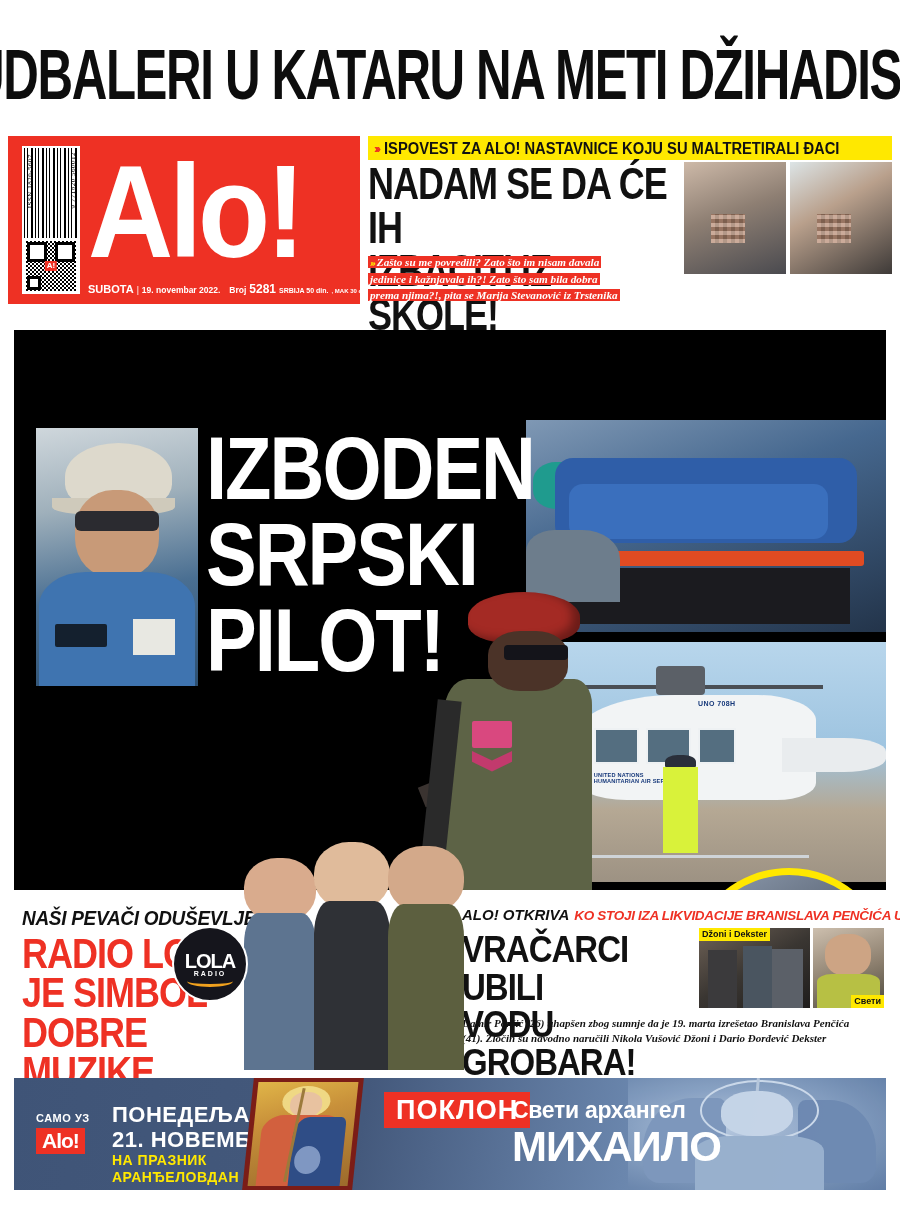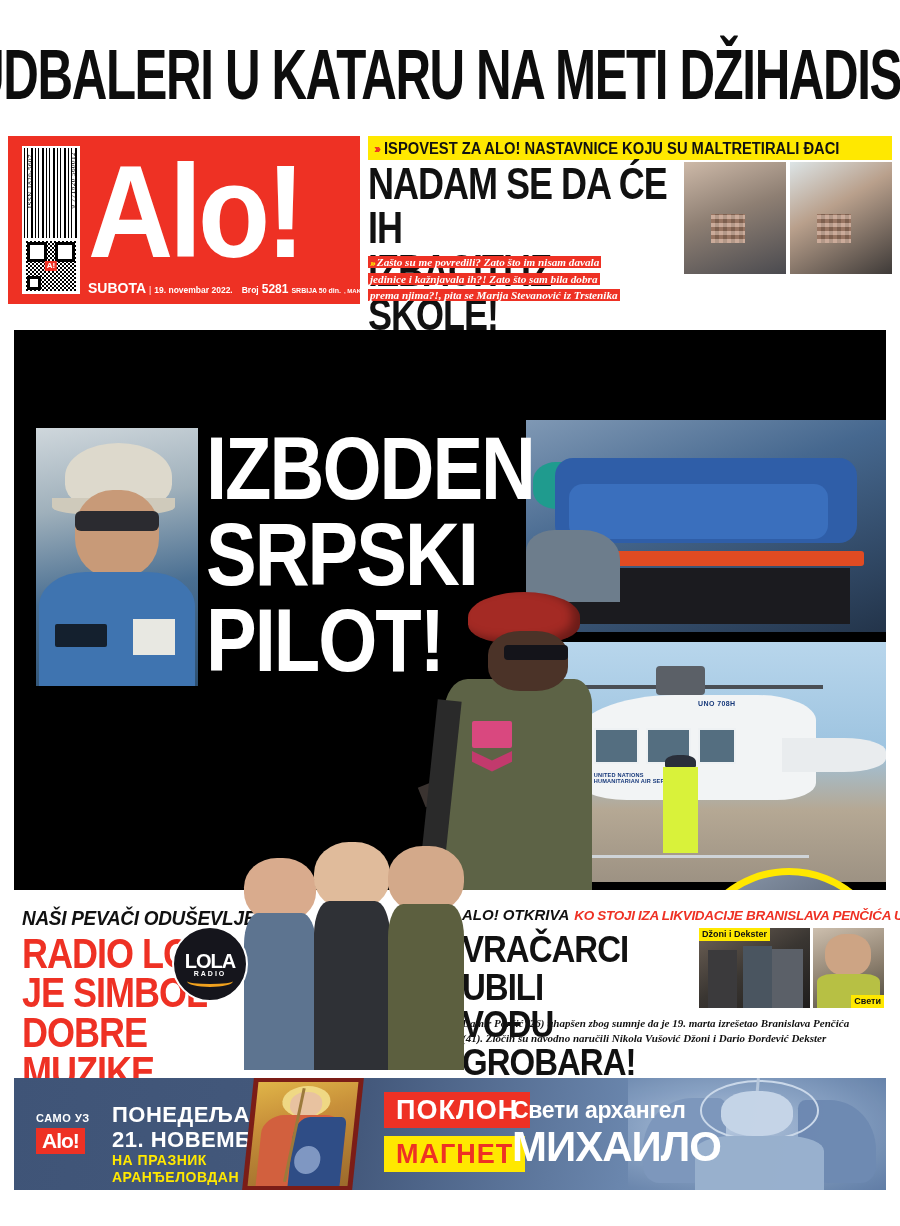--- a/index.html
+++ b/index.html
@@ -69,21 +69,21 @@
     position: absolute; left: 80px; top: 2px; width: 262px; height: 130px;
     color: #fff; font-weight: 900; font-size: 118px; line-height: 130px;
     letter-spacing: -4px; font-family: "Liberation Sans", sans-serif;
     transform: scaleY(1.12); transform-origin: left top;
   }
   .dateline {
     position: absolute; left: 80px; bottom: 8px; width: 262px;
     color: #fff; font-size: 8.5px; font-weight: 700; white-space: nowrap;
     display: flex; align-items: baseline; gap: 3px;
   }
-  .dl-day { font-weight: 900; font-size: 14px; margin-top: 33px; }
+  .dl-day { font-weight: 900; font-size: 11px; margin-top: 33px; }
   .dl-sep { font-weight: 400; }
   .dl-date { font-weight: 600; font-size: 8.5px; }
   .dl-brojlbl { font-weight: 700; margin-left: 6px; }
   .dl-broj { font-weight: 900; font-size: 12px; }
   .dl-price { font-weight: 700; font-size: 7px; }
   .dl-price2 { font-weight: 600; font-size: 6px; }
 
   
   .teaser { position: absolute; left: 368px; top: 136px; width: 524px; height: 168px; }
   .teaser-kicker {
@@ -521,18 +521,17 @@
     </div>
     <div class="promo-angel">
       <div class="pa-wingL"></div>
       <div class="pa-wingR"></div>
       <div class="pa-halo"></div>
       <div class="pa-staff"></div>
       <div class="pa-robe"></div>
       <div class="pa-face"></div>
     </div>
     <div class="promo-poklon">ПОКЛОН</div>
-    <div class="promo-magnet">МАГНЕТ</div>
     <div class="promo-sveti">Свети архангел</div>
     <div class="promo-mihailo">МИХАИЛО</div>
   </div>
 
 </div>
 
 </body></html>

